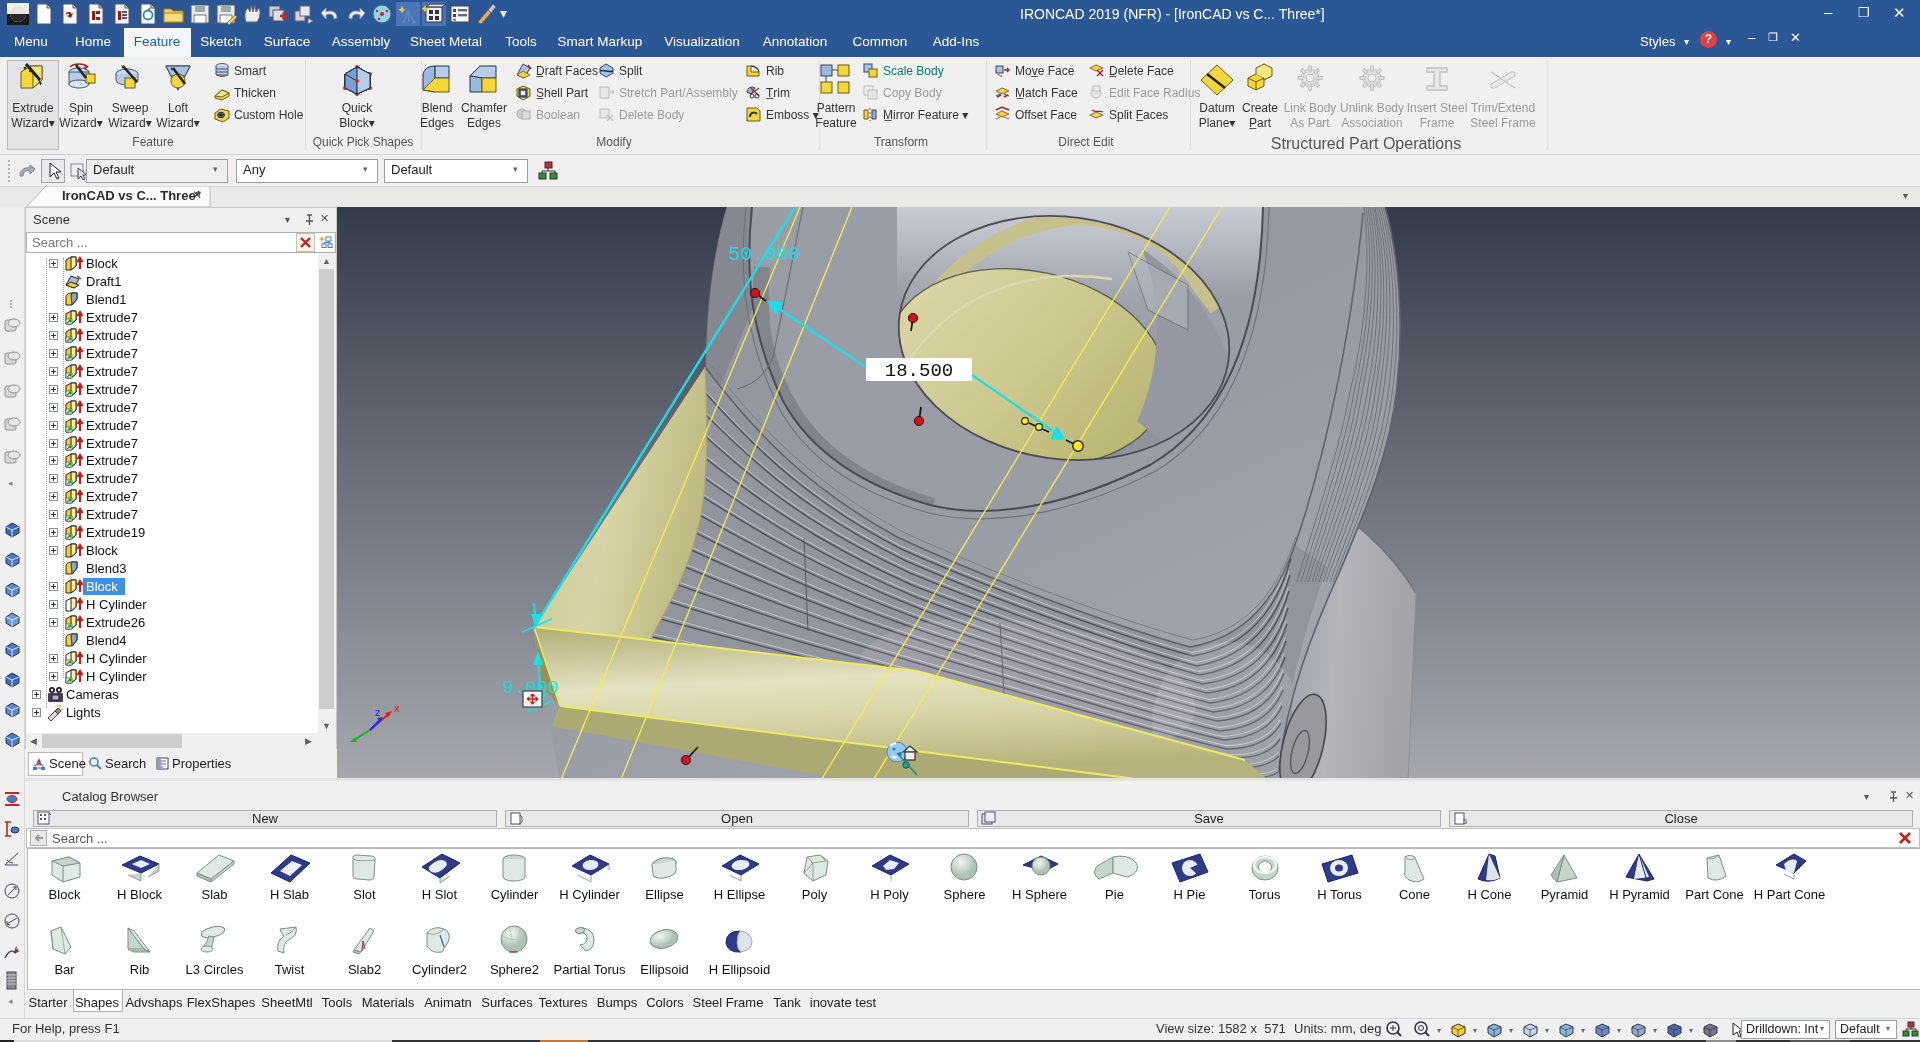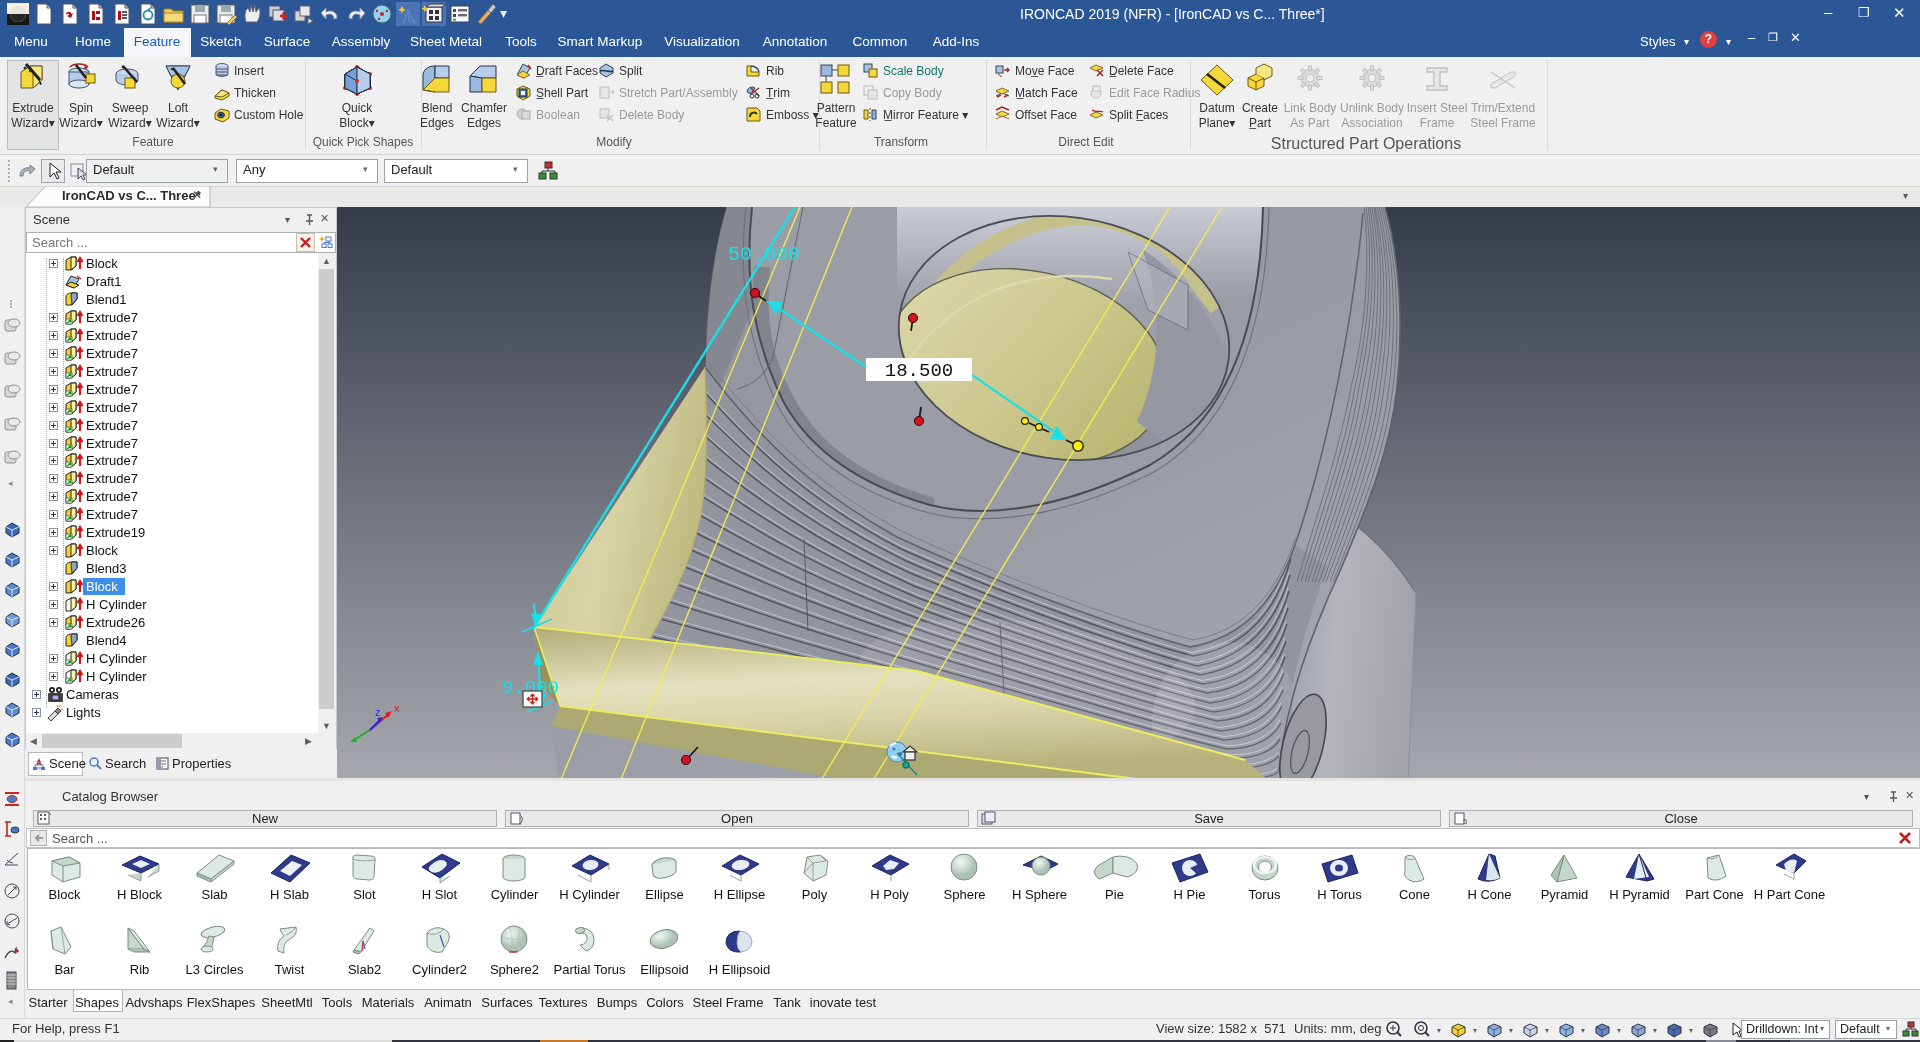--- a/index.html
+++ b/index.html
@@ -187,21 +187,21 @@
       <path d="M12,6 L24,22" stroke="#222" stroke-width="2.5"></path>
       <circle cx="11" cy="7" r="1.3" fill="#333"></circle>
     </svg></div>
 <div class="tx" style="left:178px;top:101px;transform:translateX(-50%);color:#333;font-size:12px;">Loft</div>
 <div class="tx" style="left:178px;top:116px;transform:translateX(-50%);color:#333;font-size:12px;">Wizard▾</div>
 <div class="abs" style="left:213px;top:62px;"><svg width="18" height="18">
       <ellipse cx="9" cy="4" rx="6" ry="2.4" fill="#d8e4f4" stroke="#456"></ellipse>
       <path d="M3,4 v8 a6,2.4 0 0 0 12,0 v-8" fill="#b8cce8" stroke="#456"></path>
       <path d="M3,7 h12 M3,10 h12 M3,13 h12" stroke="#456"></path>
     </svg></div>
-<div class="tx" style="left:234px;top:64px;color:#333;font-size:12px;">Insert</div>
+<div class="tx" style="left:234px;top:64px;color:#333;font-size:12px;">Smart</div>
 <div class="abs" style="left:213px;top:84px;"><svg width="18" height="18">
       <path d="M2,12 L9,6 L16,9 L16,12 L9,16 L2,14 Z" fill="#f5d73a" stroke="#6b5a10"></path>
       <path d="M2,12 L9,6 L16,9 L9,13 Z" fill="#f8e684" stroke="#6b5a10"></path>
     </svg></div>
 <div class="tx" style="left:234px;top:86px;color:#333;font-size:12px;">Thicken</div>
 <div class="abs" style="left:213px;top:106px;"><svg width="18" height="18">
       <path d="M2,7 L8,3 L16,5 L16,12 L10,16 L2,13 Z" fill="#f5d73a" stroke="#6b5a10"></path>
       <ellipse cx="8" cy="9" rx="3.4" ry="2.8" fill="#3a6ab0" stroke="#234"></ellipse>
       <ellipse cx="8" cy="9" rx="1.6" ry="1.2" fill="#123"></ellipse>
     </svg></div>

